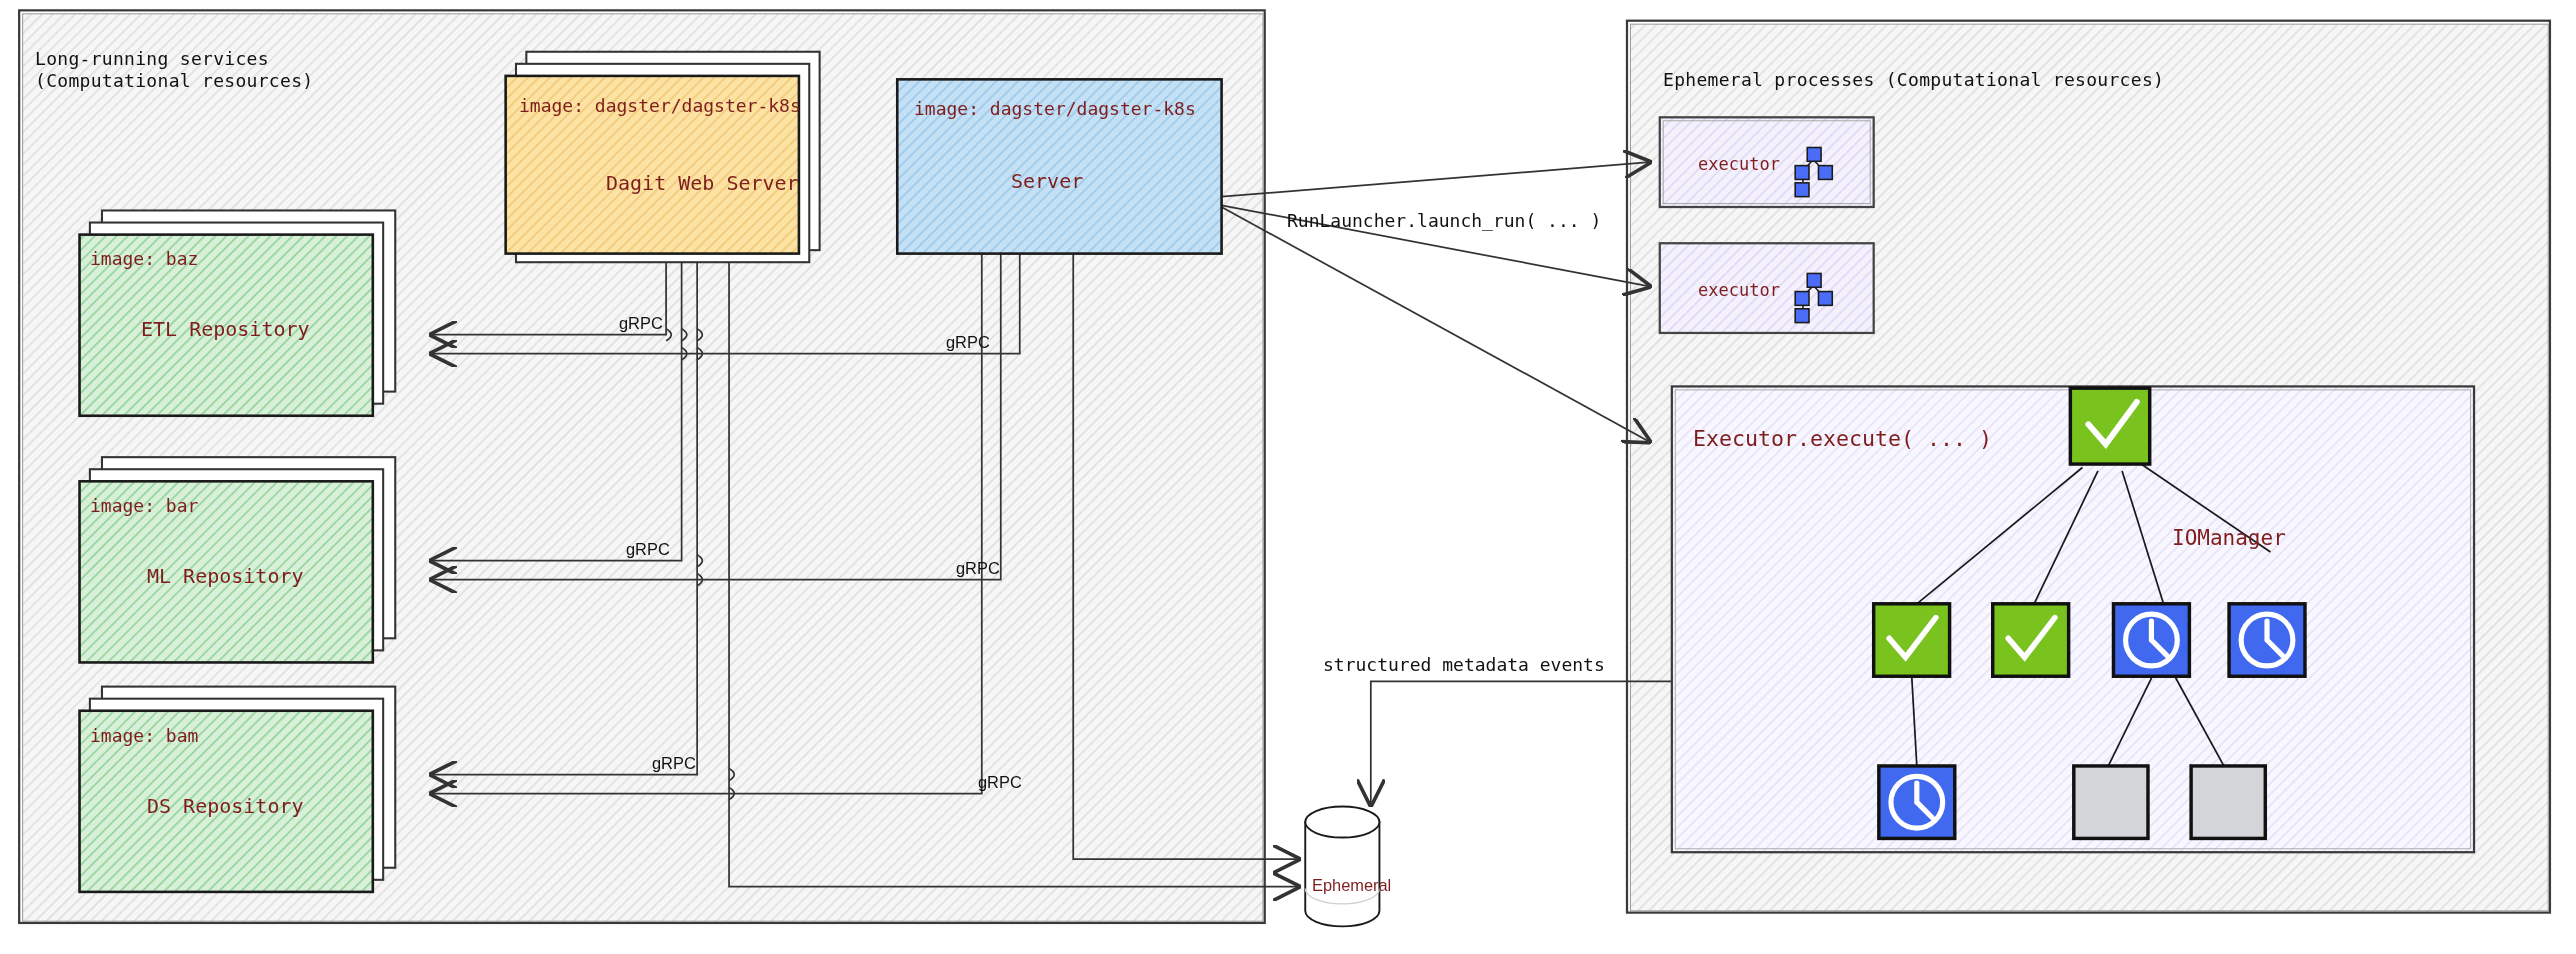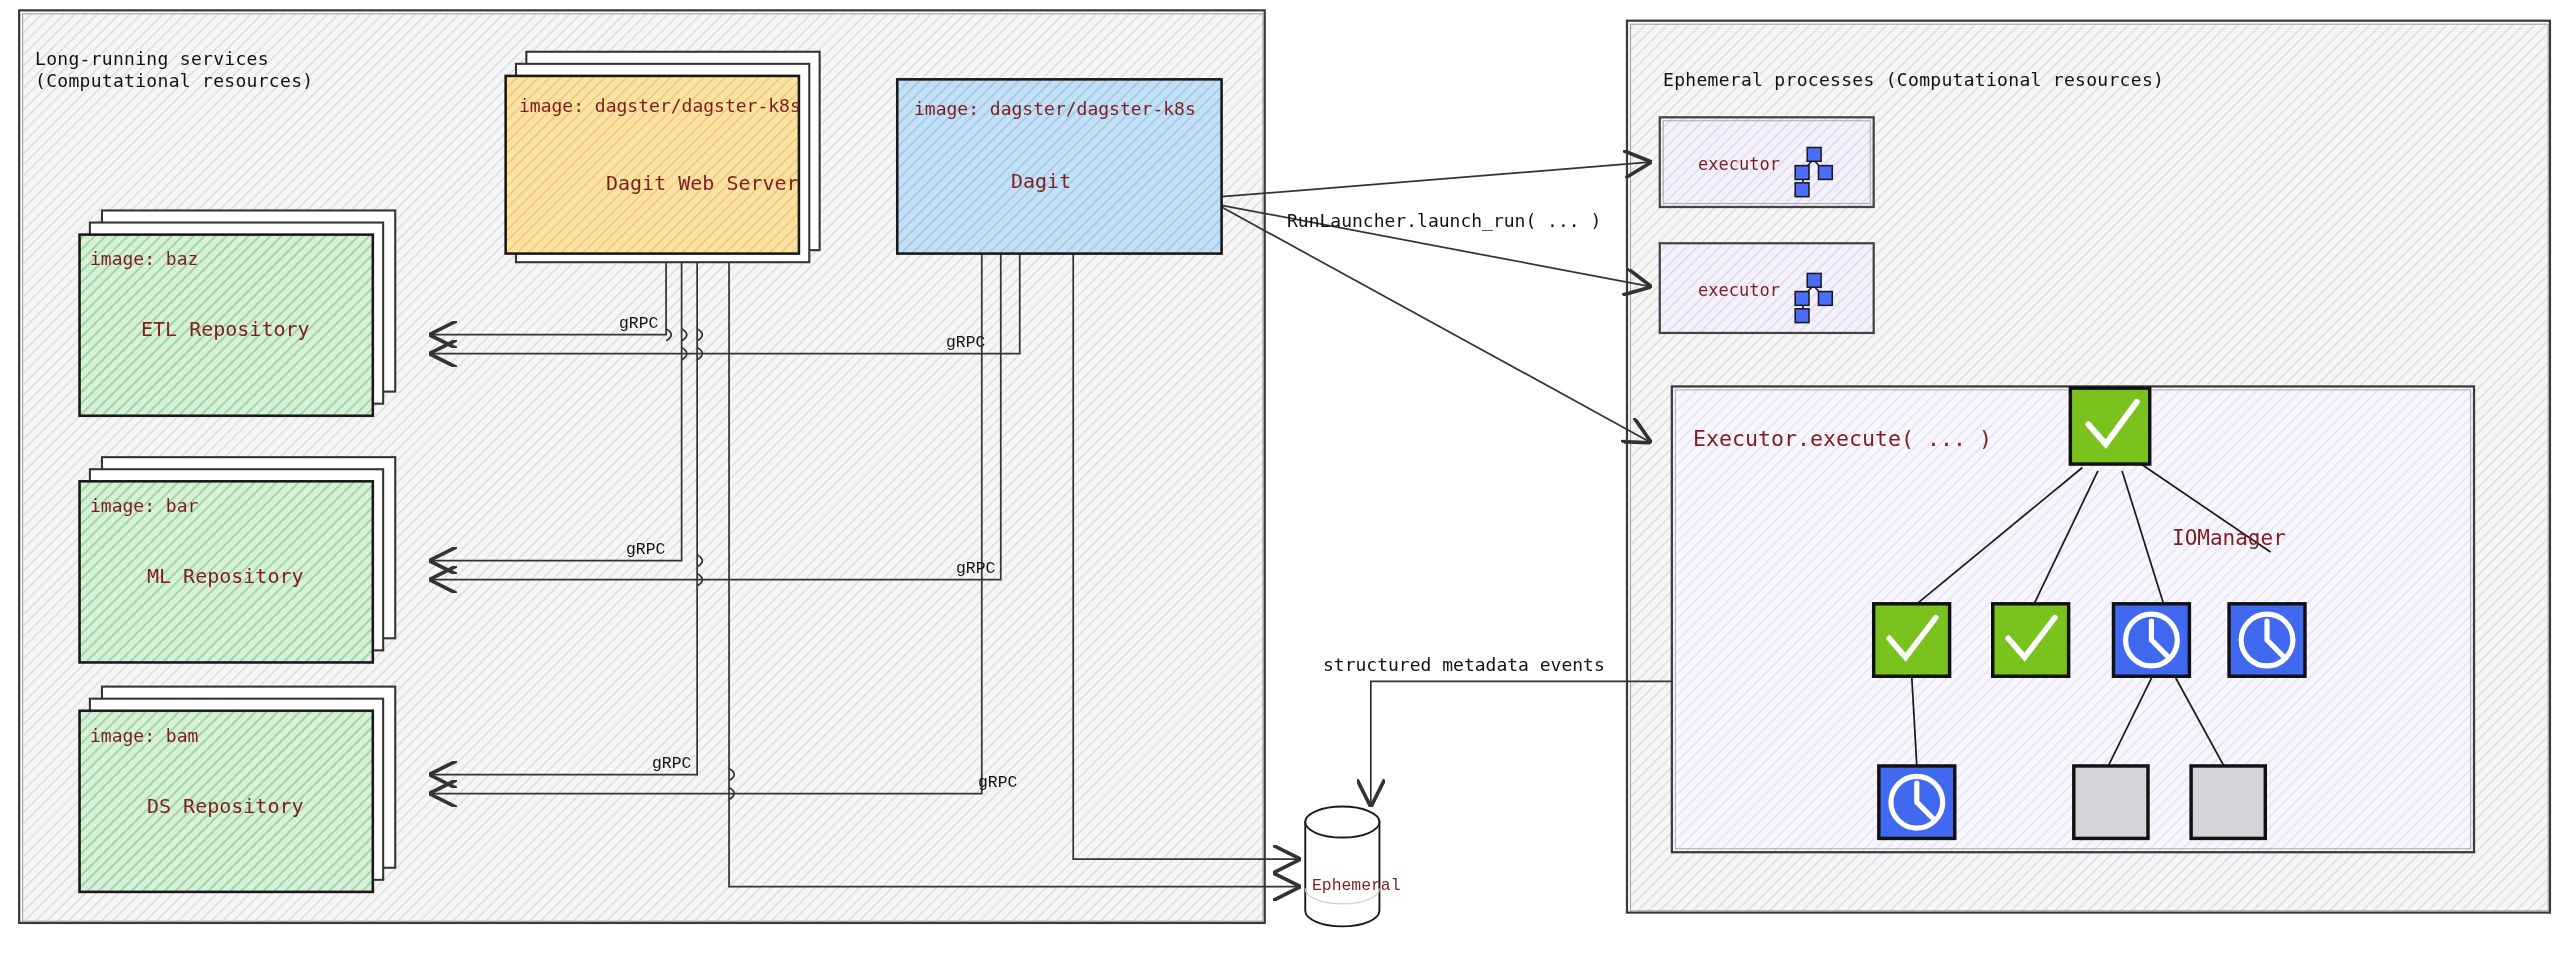--- a/index.html
+++ b/index.html
@@ -2,21 +2,21 @@
 <html style="font-size:14px"><head>
 <meta charset="utf-8">
 <style>
   html,body{margin:0;padding:0;background:#ffffff;}
   body{width:2576px;height:954px;position:relative;overflow:hidden;
        font-family:"DejaVu Sans Mono","Liberation Mono",monospace;}
   #stage{position:absolute;left:0;top:0;width:2448px;height:954px;}
   svg.layer{position:absolute;left:0;top:0;width:2576px;height:954px;overflow:visible;}
   .txt{position:absolute;white-space:pre;color:#111;}
   .mono{font-family:"DejaVu Sans Mono","Liberation Mono",monospace;}
-  .sans{font-family:Liberation Mono, monospace;}
+  .sans{font-family:Liberation Sans, sans-serif;}
   .node-label{position:absolute;white-space:pre;color:#7f1d1d;pointer-events:none;}
 </style>
 </head>
 <body>
 
 <div id="stage">
 
   <svg class="layer" viewBox="0 0 2986 1106" width="2576" height="954">
     <defs>
       <pattern id="hatch-gray" width="9" height="9" patternTransform="rotate(45)" patternUnits="userSpaceOnUse">
@@ -166,21 +166,21 @@
       <rect x="1040" y="92" width="376" height="202" fill="#c4e0f4"></rect>
       <rect x="1040" y="92" width="376" height="202" fill="url(#hatch-blue)" opacity="0.5"></rect>
       <rect x="1040" y="92" width="376" height="202" fill="none" stroke="#1a1a1a" stroke-width="3"></rect>
     </g>
   </svg>
 
   <div class="node-label mono" style="left:519px;top:95px;font-size:18px;">image: dagster/dagster-k8s</div>
   <div class="node-label mono" style="left:562px;top:171px;font-size:20px;margin-left:44px;">Dagit Web Server</div>
 
   <div class="node-label mono" style="left:914px;top:98px;font-size:18px;">image: dagster/dagster-k8s</div>
-  <div class="node-label mono" style="left:1011px;top:169px;font-size:20px;">Dagit</div>
+  <div class="node-label mono" style="left:1011px;top:169px;font-size:20px;">Server</div>
 
   <svg class="layer" viewBox="0 0 2986 1106" width="2576" height="954">
     <g>
       <rect x="1924" y="136" width="248" height="104" fill="#f4f1fc"></rect>
       <rect x="1924" y="136" width="248" height="104" fill="url(#hatch-lav)" opacity="0.55"></rect>
       <rect x="1924" y="136" width="248" height="104" fill="none" stroke="#444" stroke-width="2.6"></rect>
       <rect x="1928" y="140" width="240" height="96" fill="none" stroke="#aaa" stroke-width="1.2"></rect>
 
       <g stroke="#1a1a1a" stroke-width="1.8">
         <line x1="2102" y1="185" x2="2090" y2="198"></line>

